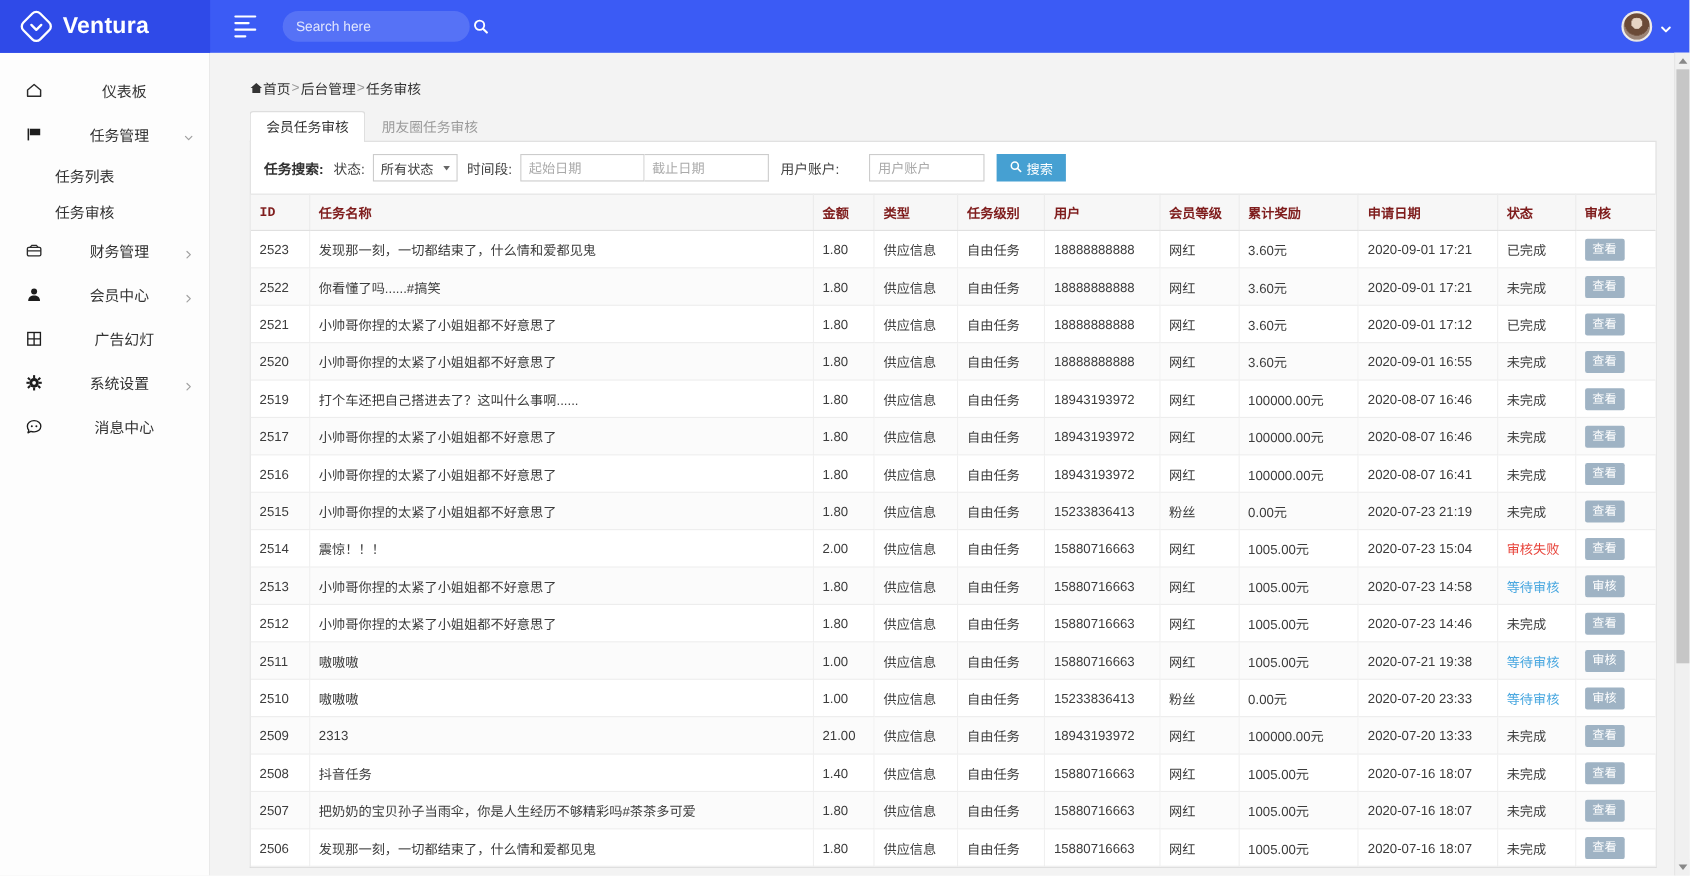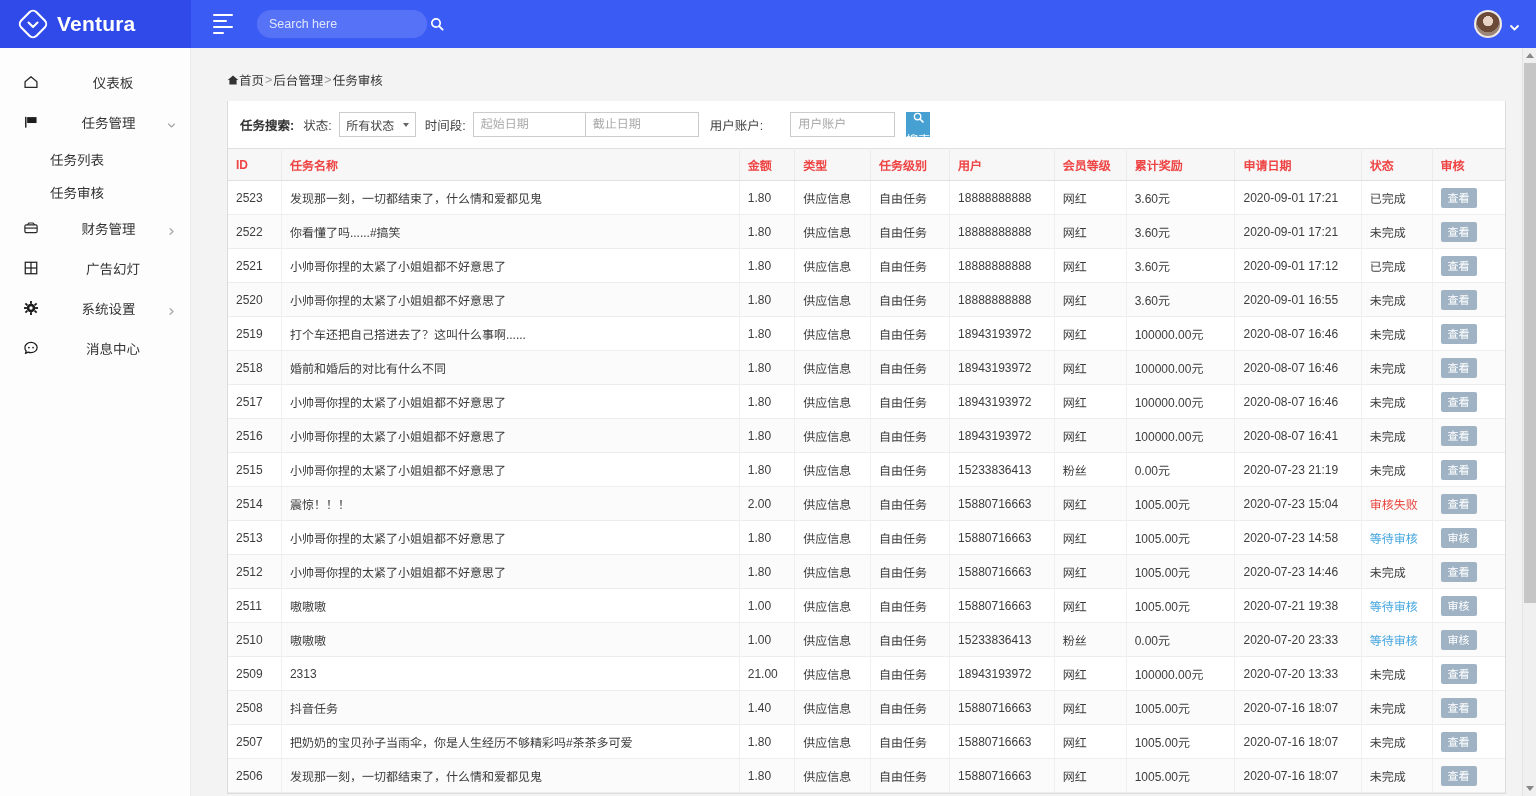--- a/index.html
+++ b/index.html
@@ -154,44 +154,45 @@
   }
   .sel .tri {
     position: absolute; right: 6px; top: 50%; transform: translateY(-50%);
     width: 0; height: 0;
     border-left: 3.5px solid transparent; border-right: 3.5px solid transparent;
     border-top: 4.5px solid #666;
   }
   .datein, .acctin {
     height: 25px; border: 1px solid #ccc; background: #fff;
     font-size: 12px; padding: 0 7px; outline: none; color: #444;
-    font-family: Liberation Mono, monospace;
+    font-family: Liberation Sans, sans-serif;
   }
   .datein::placeholder, .acctin::placeholder { color: #aaa; }
   .datein.start { width: 113px; margin-right: 0; }
   .datein.end { width: 113px; border-left: none; }
   .acctin { width: 105px; margin-left: 20px; }
   .btn-search {
     height: 25px; margin-left: 11px;
     background: #46a0d2; color: #fff; border: none;
-    font-size: 12px; padding: 0 0;
+    font-size: 12px; padding: 0 12px;
     display: flex; align-items: center; gap: 4px;
-    cursor: pointer; font-family: "Liberation Sans", sans-serif; flex-direction: column;
+    cursor: pointer; font-family: "Liberation Sans", sans-serif;
   }
   .btn-search svg { width: 11px; height: 11px; }
 
   
   .tablewrap { background: #fff; }
   table { border-collapse: collapse; width: 100%; table-layout: fixed; }
   thead th {
-    background: #f7f7f7; font-size: 12px; font-weight: bold; color: #ef4444;
+    background: #f7f7f7; font-size: 12px; font-weight: bold; color: #7f1d1d;
     text-align: left; padding: 7px 8px;
     border-top: 1px solid #e0e0e0; border-bottom: 1px solid #e0e0e0;
     border-right: 1px solid #ececec;
     white-space: nowrap;
+    font-family: Liberation Mono, monospace;
   }
   thead th:last-child { border-right: none; }
   tbody td {
     font-size: 12px; color: #3c3c3c;
     padding: 8px 8px; border-bottom: 1px solid #ededed;
     border-right: 1px solid #f0f0f0;
     white-space: nowrap; overflow: hidden; text-overflow: ellipsis;
     height: 30px;
   }
   tbody td:last-child { border-right: none; }
@@ -340,20 +341,34 @@
           </svg>
         </span>
         <span class="nav-label">财务管理</span>
         <span class="nav-arrow">
           <svg viewBox="0 0 9 9" width="9" height="9">
             <polyline points="3,1.6 6,4.5 3,7.4" fill="none" stroke="#555" stroke-width="1.1" stroke-linecap="round" stroke-linejoin="round"></polyline>
           </svg>
         </span>
       </div>
 
+      <div class="nav-item">
+        <span class="nav-ico">
+          <svg viewBox="0 0 17 17" width="16" height="16">
+            <circle cx="8.5" cy="5.2" r="2.9" fill="#1d1d1d"></circle>
+            <path d="M2.8 14.4 C2.8 10.6 5.4 9.1 8.5 9.1 C11.6 9.1 14.2 10.6 14.2 14.4 Z" fill="#1d1d1d"></path>
+          </svg>
+        </span>
+        <span class="nav-label">会员中心</span>
+        <span class="nav-arrow">
+          <svg viewBox="0 0 9 9" width="9" height="9">
+            <polyline points="3,1.6 6,4.5 3,7.4" fill="none" stroke="#555" stroke-width="1.1" stroke-linecap="round" stroke-linejoin="round"></polyline>
+          </svg>
+        </span>
+      </div>
 
       <div class="nav-item">
         <span class="nav-ico">
           <svg viewBox="0 0 17 17" width="16" height="16">
             <rect x="2.4" y="2.4" width="12.2" height="12.2" fill="none" stroke="#1d1d1d" stroke-width="1.3"></rect>
             <line x1="8.5" y1="2.4" x2="8.5" y2="14.6" stroke="#1d1d1d" stroke-width="1.3"></line>
             <line x1="2.4" y1="8.5" x2="14.6" y2="8.5" stroke="#1d1d1d" stroke-width="1.3"></line>
           </svg>
         </span>
         <span class="nav-label">广告幻灯</span>
@@ -405,20 +420,24 @@
               <path d="M6 1.4 L11.2 6 H9.6 V10.6 H2.4 V6 H0.8 Z" fill="#333"></path>
             </svg>
           </span>
           <span class="bc-link">首页</span>
           <span class="bc-sep">&gt;</span>
           <span class="bc-link">后台管理</span>
           <span class="bc-sep">&gt;</span>
           <span class="bc-link">任务审核</span>
         </div>
 
+        <div class="tabs">
+          <div class="tab active">会员任务审核</div>
+          <div class="tab">朋友圈任务审核</div>
+        </div>
 
         <div class="panel">
 
           <div class="filterbar">
             <span class="f-label">任务搜索:</span>
             <span class="f-sub">状态:</span>
             <div class="sel">
               <span>所有状态</span>
               <span class="tri"></span>
             </div>
@@ -528,33 +547,20 @@
                     <td>供应信息</td>
                     <td>自由任务</td>
                     <td>18943193972</td>
                     <td>网红</td>
                     <td>100000.00元</td>
                     <td>2020-08-07 16:46</td>
                     <td>未完成</td>
                     <td class="c-act"><button class="act-btn">查看</button></td>
                   </tr>
                   <tr>
-                    <td>2518</td>
-                    <td>婚前和婚后的对比有什么不同</td>
-                    <td>1.80</td>
-                    <td>供应信息</td>
-                    <td>自由任务</td>
-                    <td>18943193972</td>
-                    <td>网红</td>
-                    <td>100000.00元</td>
-                    <td>2020-08-07 16:46</td>
-                    <td>未完成</td>
-                    <td class="c-act"><button class="act-btn">查看</button></td>
-                  </tr>
-                  <tr>
                     <td>2517</td>
                     <td>小帅哥你捏的太紧了小姐姐都不好意思了</td>
                     <td>1.80</td>
                     <td>供应信息</td>
                     <td>自由任务</td>
                     <td>18943193972</td>
                     <td>网红</td>
                     <td>100000.00元</td>
                     <td>2020-08-07 16:46</td>
                     <td>未完成</td>

